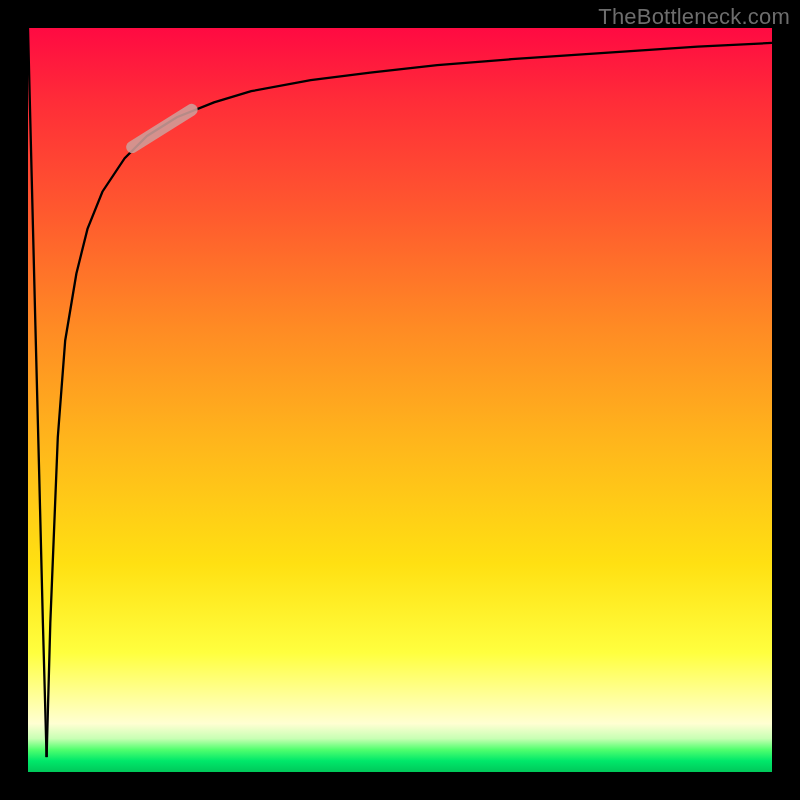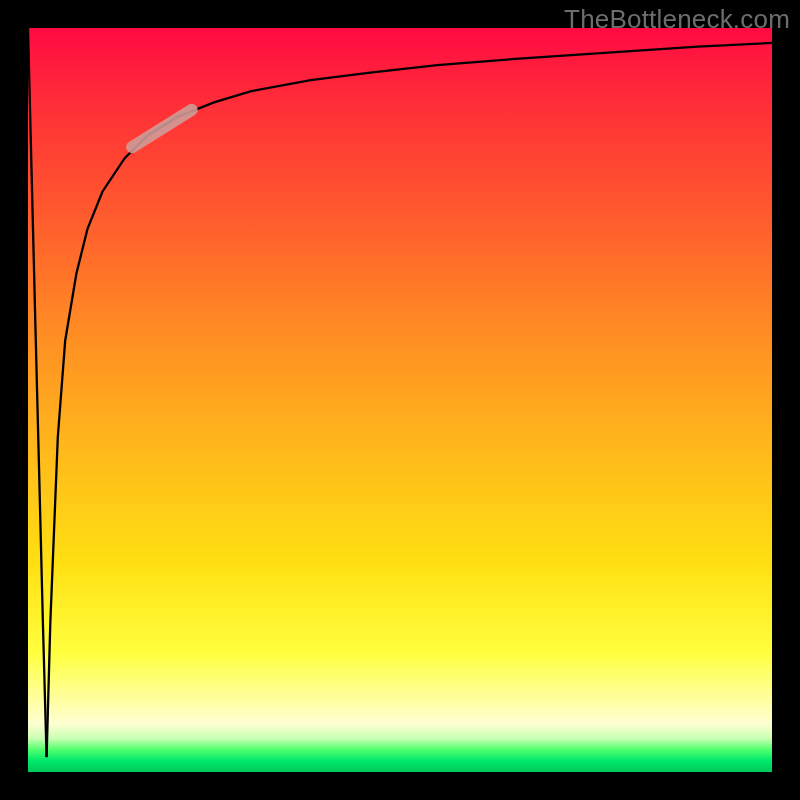--- a/index.html
+++ b/index.html
@@ -31,21 +31,21 @@
       #50ff6e 97%,
       #00e86a 98.5%,
       #00c85a 100%
     );
   }
   .watermark {
     position: absolute;
     top: 4px;
     right: 10px;
     color: #6d6d6d;
-    font-size: 26px;
+    font-size: 22px;
     letter-spacing: 0.2px;
     user-select: none;
   }
   .curve-svg {
     position: absolute;
     left: 28px;
     top: 28px;
     width: 744px;
     height: 744px;
     display: block;

